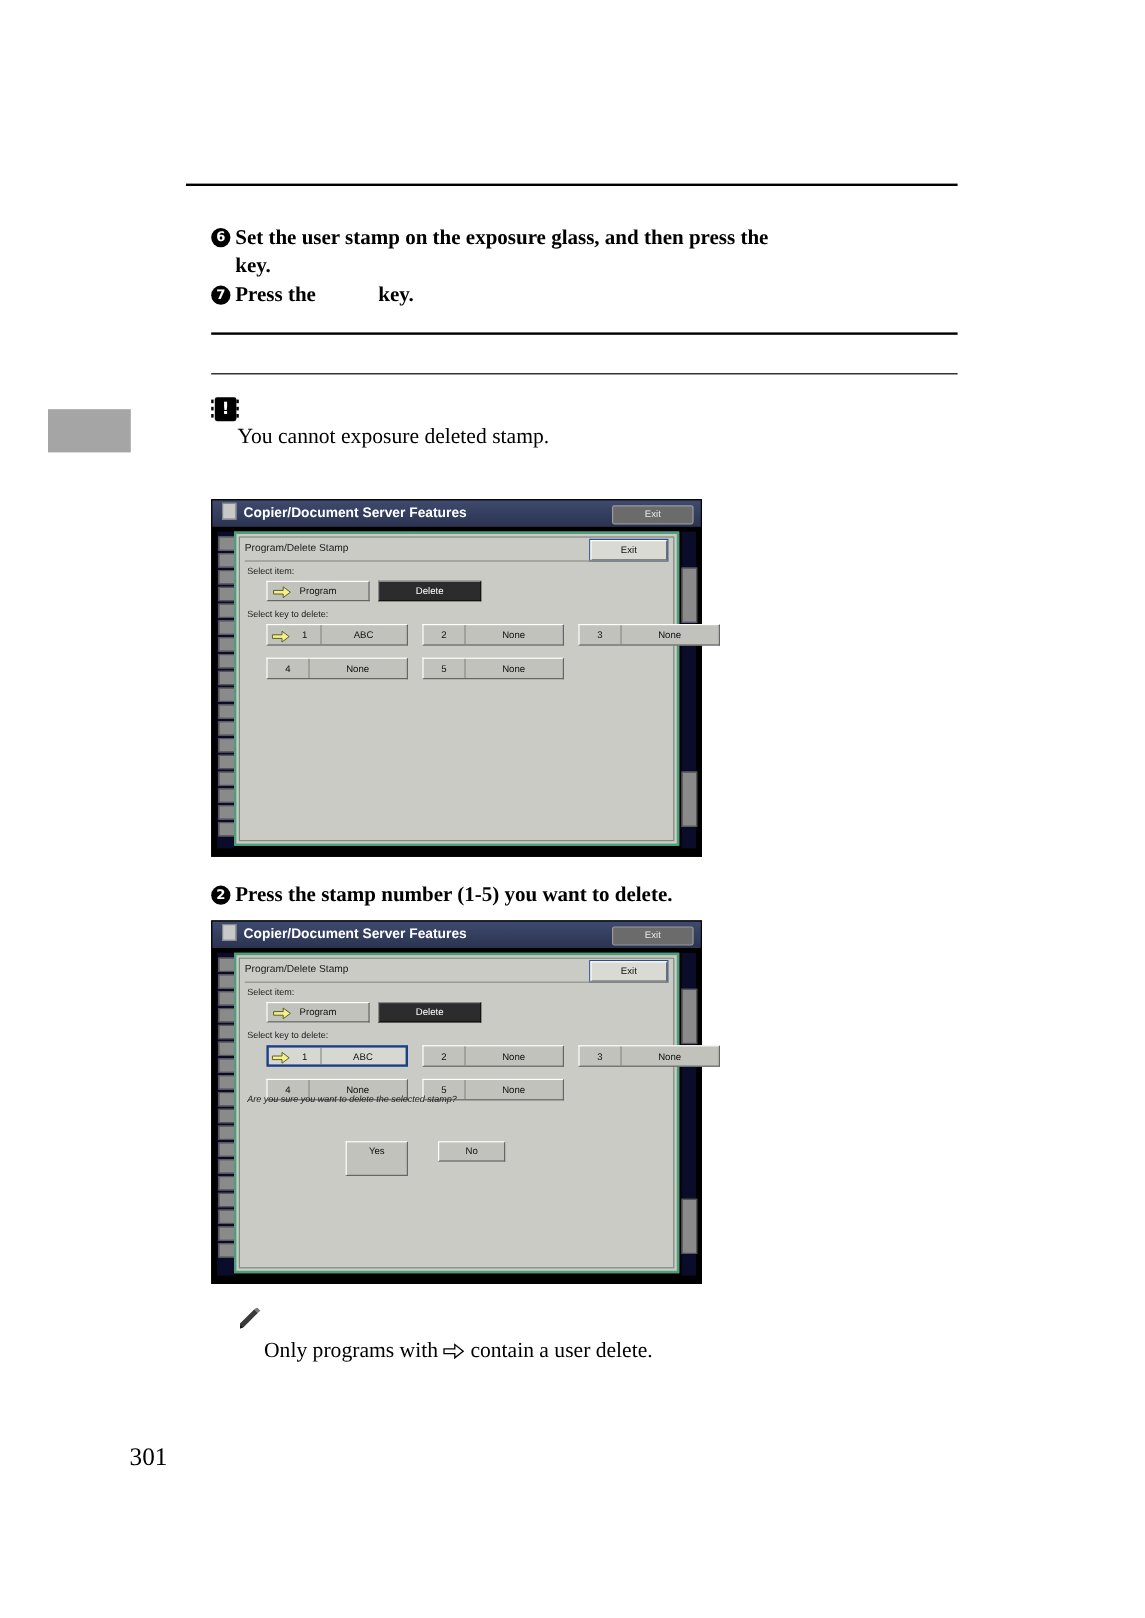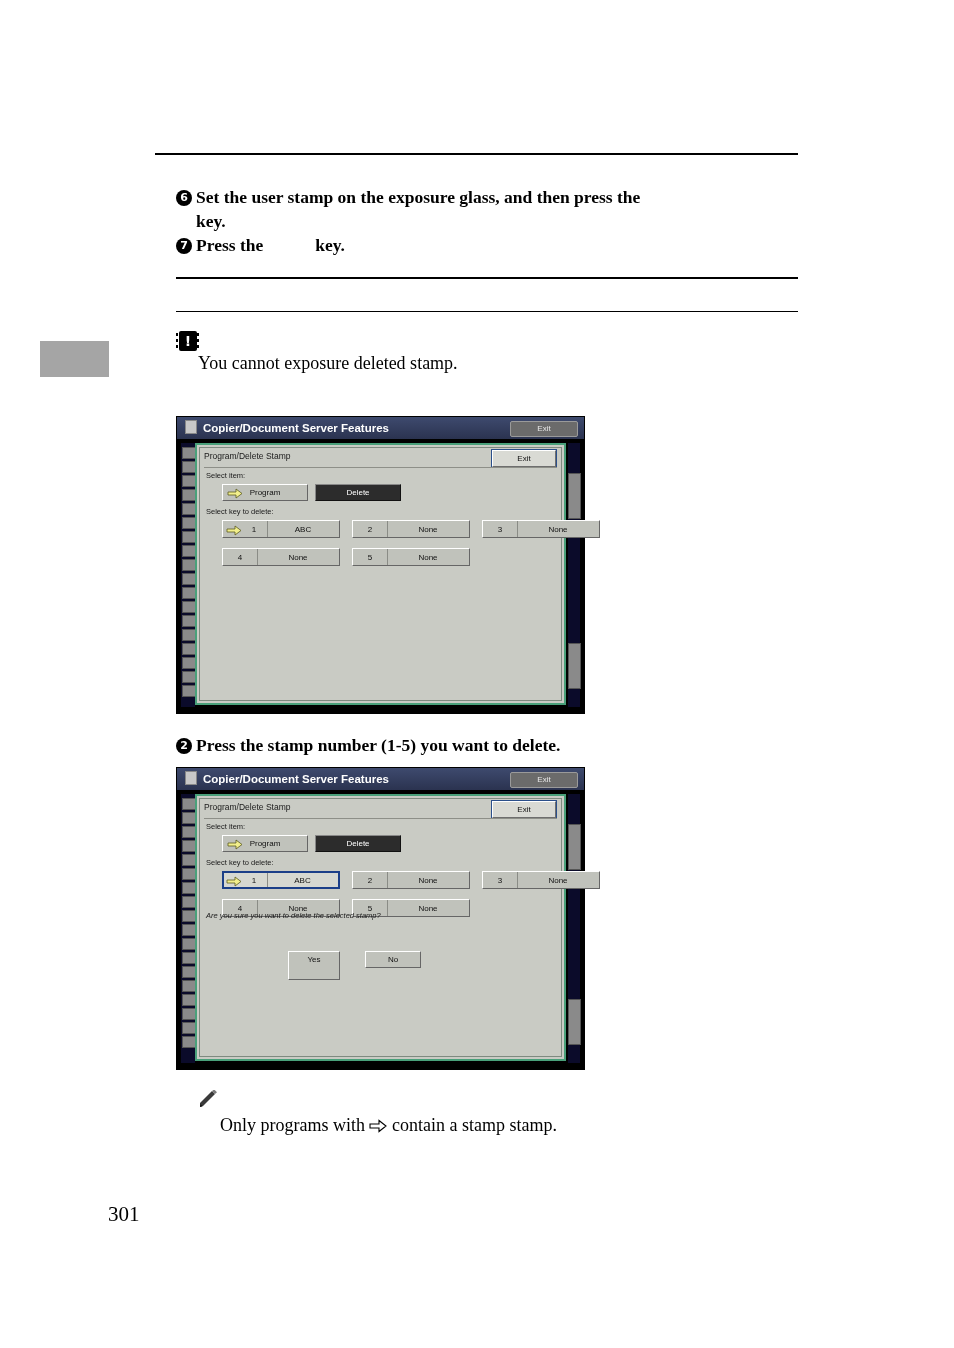--- a/index.html
+++ b/index.html
@@ -425,18 +425,18 @@
     <path d="M2 17 L5 16 L17 4 L14 1 L2 13 Z" fill="#3a3a3a"></path>
     <path d="M14 1 L17 4 L19 2.2 L16.2 -0.5 Z" fill="#7a7a7a"></path>
     <path d="M2 17 L4.5 16.2 L2.6 14.3 Z" fill="#111"></path>
   </svg>
 
   <div class="body-text" style="left:220px; top:1115px;">
     <span>Only programs with</span>
     <svg class="inline-arrow" viewBox="0 0 18 14">
       <path d="M1 5 L10 5 L10 1.5 L17 7 L10 12.5 L10 9 L1 9 Z" fill="#ffffff" stroke="#000000" stroke-width="1.1"></path>
     </svg>
-    <span>contain a stamp stamp.</span>
+    <span>contain a user delete.</span>
   </div>
 
   <div class="pageno">301</div>
 
 </div>
 
 </body></html>

